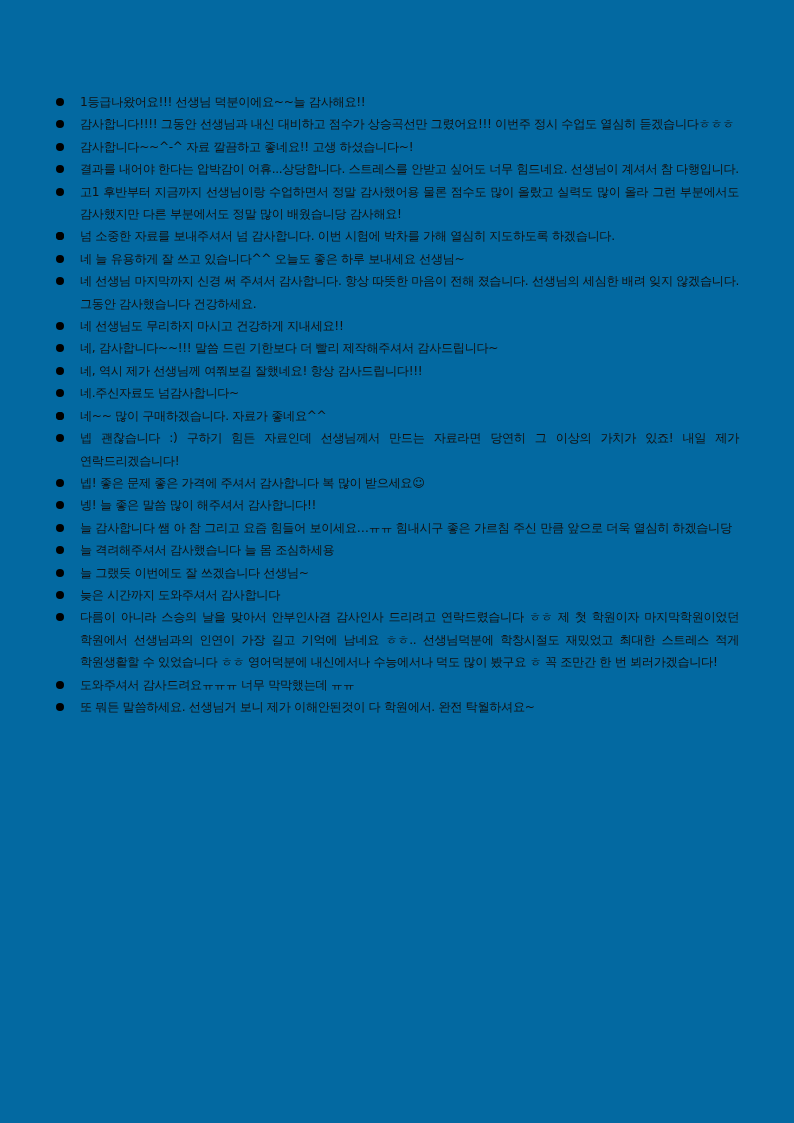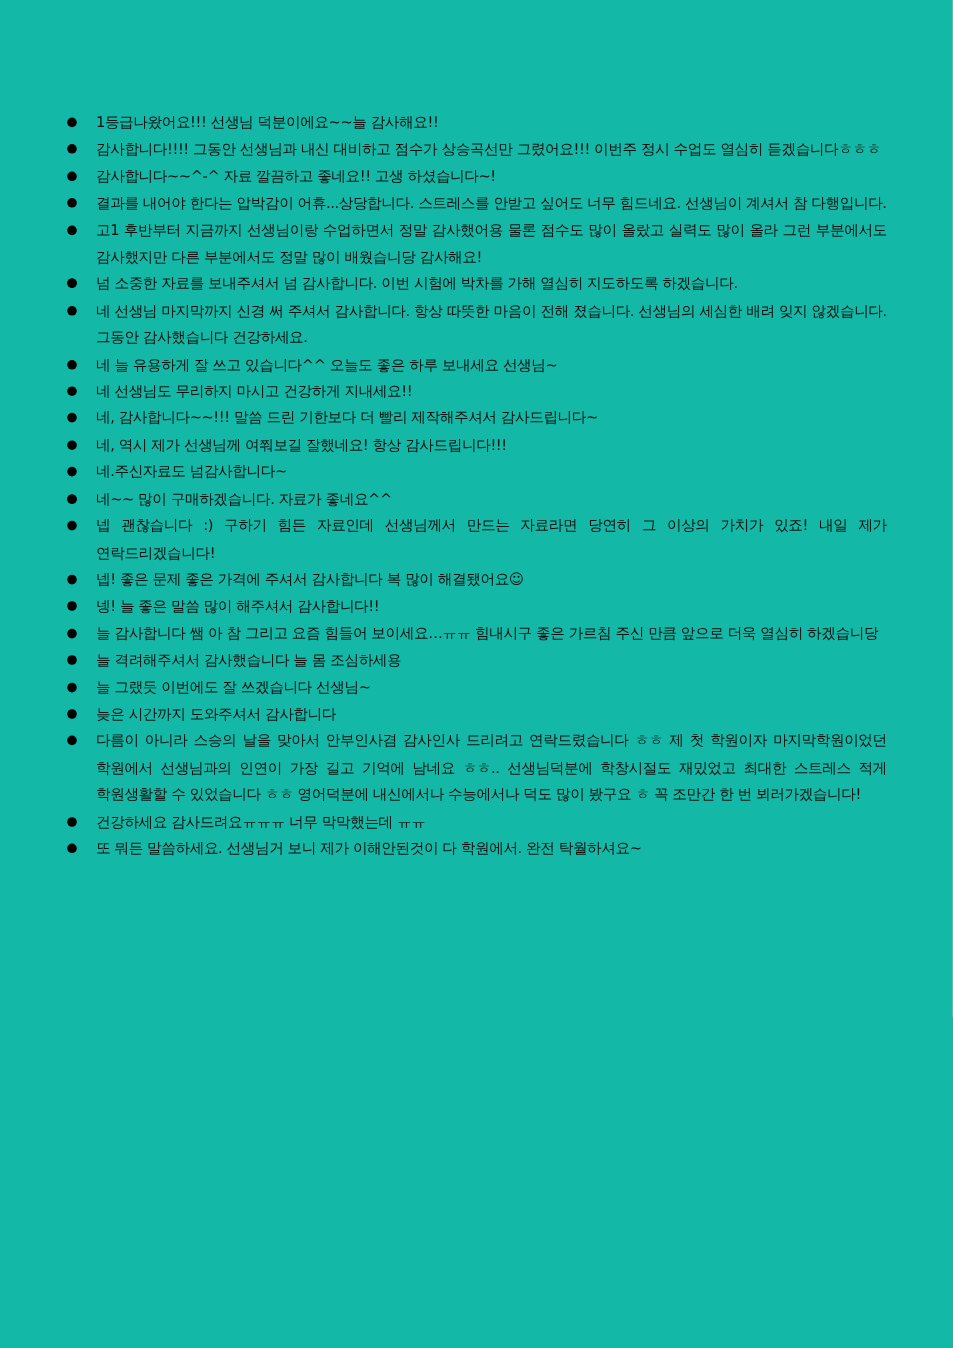--- a/index.html
+++ b/index.html
@@ -1,18 +1,18 @@
 <!DOCTYPE html>
 <html><head>
 <meta charset="utf-8">
 <style>
   html, body { margin: 0; padding: 0; background: #ffffff; }
   body { width: 794px; height: 1123px; position: relative; overflow: hidden; }
   .page {
-    position: absolute; left: 0; top: 0; width: 794px; height: 1123px; background: #14b8a6;
+    position: absolute; left: 0; top: 0; width: 794px; height: 1123px; background: #0369a1;
   }
   ul.list {
     position: absolute; left: 54px; top: 91px; width: 685px;
     margin: 0; padding: 0; list-style: none;
     font-family: "DejaVu Sans", "Liberation Sans", sans-serif;
     font-size: 12.2px; line-height: 22.4px; color: #111;
     letter-spacing: -0.35px;
   }
   ul.list li {
     position: relative; padding-left: 26px; margin: 0;
@@ -28,32 +28,32 @@
 
 <div class="page">
   <ul class="list">
     <li><span class="bullet"></span><span>1등급나왔어요!!! 선생님 덕분이에요~~늘 감사해요!!</span></li>
     <li><span class="bullet"></span><span>감사합니다!!!! 그동안 선생님과 내신 대비하고 점수가 상승곡선만 그렸어요!!! 이번주 정시 수업도 열심히 듣겠습니다ㅎㅎㅎ</span></li>
     <li><span class="bullet"></span><span>감사합니다~~^-^ 자료 깔끔하고 좋네요!! 고생 하셨습니다~!</span></li>
     <li><span class="bullet"></span><span>결과를 내어야 한다는 압박감이 어휴...상당합니다. 스트레스를 안받고 싶어도 너무 힘드네요. 선생님이 계셔서 참 다행입니다.</span></li>
     <li><span class="bullet"></span><span>고1 후반부터 지금까지 선생님이랑 수업하면서 정말 감사했어용 물론 점수도 많이 올랐고 실력도 많이 올라 그런 부분에서도 감사했지만 다른 부분에서도 정말 많이 배웠습니당 감사해요!</span></li>
     <li><span class="bullet"></span></li>
     <li><span class="bullet"></span><span>넘 소중한 자료를 보내주셔서 넘 감사합니다. 이번 시험에 박차를 가해 열심히 지도하도록 하겠습니다.</span></li>
+    <li><span class="bullet"></span><span>네 늘 유용하게 잘 쓰고 있습니다^^ 오늘도 좋은 하루 보내세요 선생님~</span></li>
     <li><span class="bullet"></span><span>네 선생님 마지막까지 신경 써 주셔서 감사합니다. 항상 따뜻한 마음이 전해 졌습니다. 선생님의 세심한 배려 잊지 않겠습니다. 그동안 감사했습니다 건강하세요.</span></li>
-    <li><span class="bullet"></span><span>네 늘 유용하게 잘 쓰고 있습니다^^ 오늘도 좋은 하루 보내세요 선생님~</span></li>
     <li><span class="bullet"></span><span>네 선생님도 무리하지 마시고 건강하게 지내세요!!</span></li>
     <li><span class="bullet"></span><span>네, 감사합니다~~!!! 말씀 드린 기한보다 더 빨리 제작해주셔서 감사드립니다~</span></li>
     <li><span class="bullet"></span><span>네, 역시 제가 선생님께 여쭤보길 잘했네요! 항상 감사드립니다!!!</span></li>
     <li><span class="bullet"></span><span>네.주신자료도 넘감사합니다~</span></li>
     <li><span class="bullet"></span></li>
     <li><span class="bullet"></span><span>네~~ 많이 구매하겠습니다. 자료가 좋네요^^</span></li>
     <li><span class="bullet"></span><span>넵 괜찮습니다 :) 구하기 힘든 자료인데 선생님께서 만드는 자료라면 당연히 그 이상의 가치가 있죠! 내일 제가 연락드리겠습니다!</span></li>
-    <li><span class="bullet"></span><span>넵! 좋은 문제 좋은 가격에 주셔서 감사합니다 복 많이 해결됐어요☺</span></li>
+    <li><span class="bullet"></span><span>넵! 좋은 문제 좋은 가격에 주셔서 감사합니다 복 많이 받으세요☺</span></li>
     <li><span class="bullet"></span><span>넹! 늘 좋은 말씀 많이 해주셔서 감사합니다!!</span></li>
     <li><span class="bullet"></span><span>늘 감사합니다 쌤 아 참 그리고 요즘 힘들어 보이세요…ㅠㅠ 힘내시구 좋은 가르침 주신 만큼 앞으로 더욱 열심히 하겠습니당</span></li>
     <li><span class="bullet"></span><span>늘 격려해주셔서 감사했습니다 늘 몸 조심하세용</span></li>
     <li><span class="bullet"></span><span>늘 그랬듯 이번에도 잘 쓰겠습니다 선생님~</span></li>
     <li><span class="bullet"></span><span>늦은 시간까지 도와주셔서 감사합니다</span></li>
     <li><span class="bullet"></span><span>다름이 아니라 스승의 날을 맞아서 안부인사겸 감사인사 드리려고 연락드렸습니다 ㅎㅎ 제 첫 학원이자 마지막학원이었던 학원에서 선생님과의 인연이 가장 길고 기억에 남네요 ㅎㅎ.. 선생님덕분에 학창시절도 재밌었고 최대한 스트레스 적게 학원생활할 수 있었습니다 ㅎㅎ 영어덕분에 내신에서나 수능에서나 덕도 많이 봤구요 ㅎ 꼭 조만간 한 번 뵈러가겠습니다!</span></li>
-    <li><span class="bullet"></span><span>건강하세요 감사드려요ㅠㅠㅠ 너무 막막했는데 ㅠㅠ</span></li>
+    <li><span class="bullet"></span><span>도와주셔서 감사드려요ㅠㅠㅠ 너무 막막했는데 ㅠㅠ</span></li>
     <li><span class="bullet"></span><span>또 뭐든 말씀하세요. 선생님거 보니 제가 이해안된것이 다 학원에서. 완전 탁월하셔요~</span></li>
   </ul>
 </div>
 
 </body></html>

